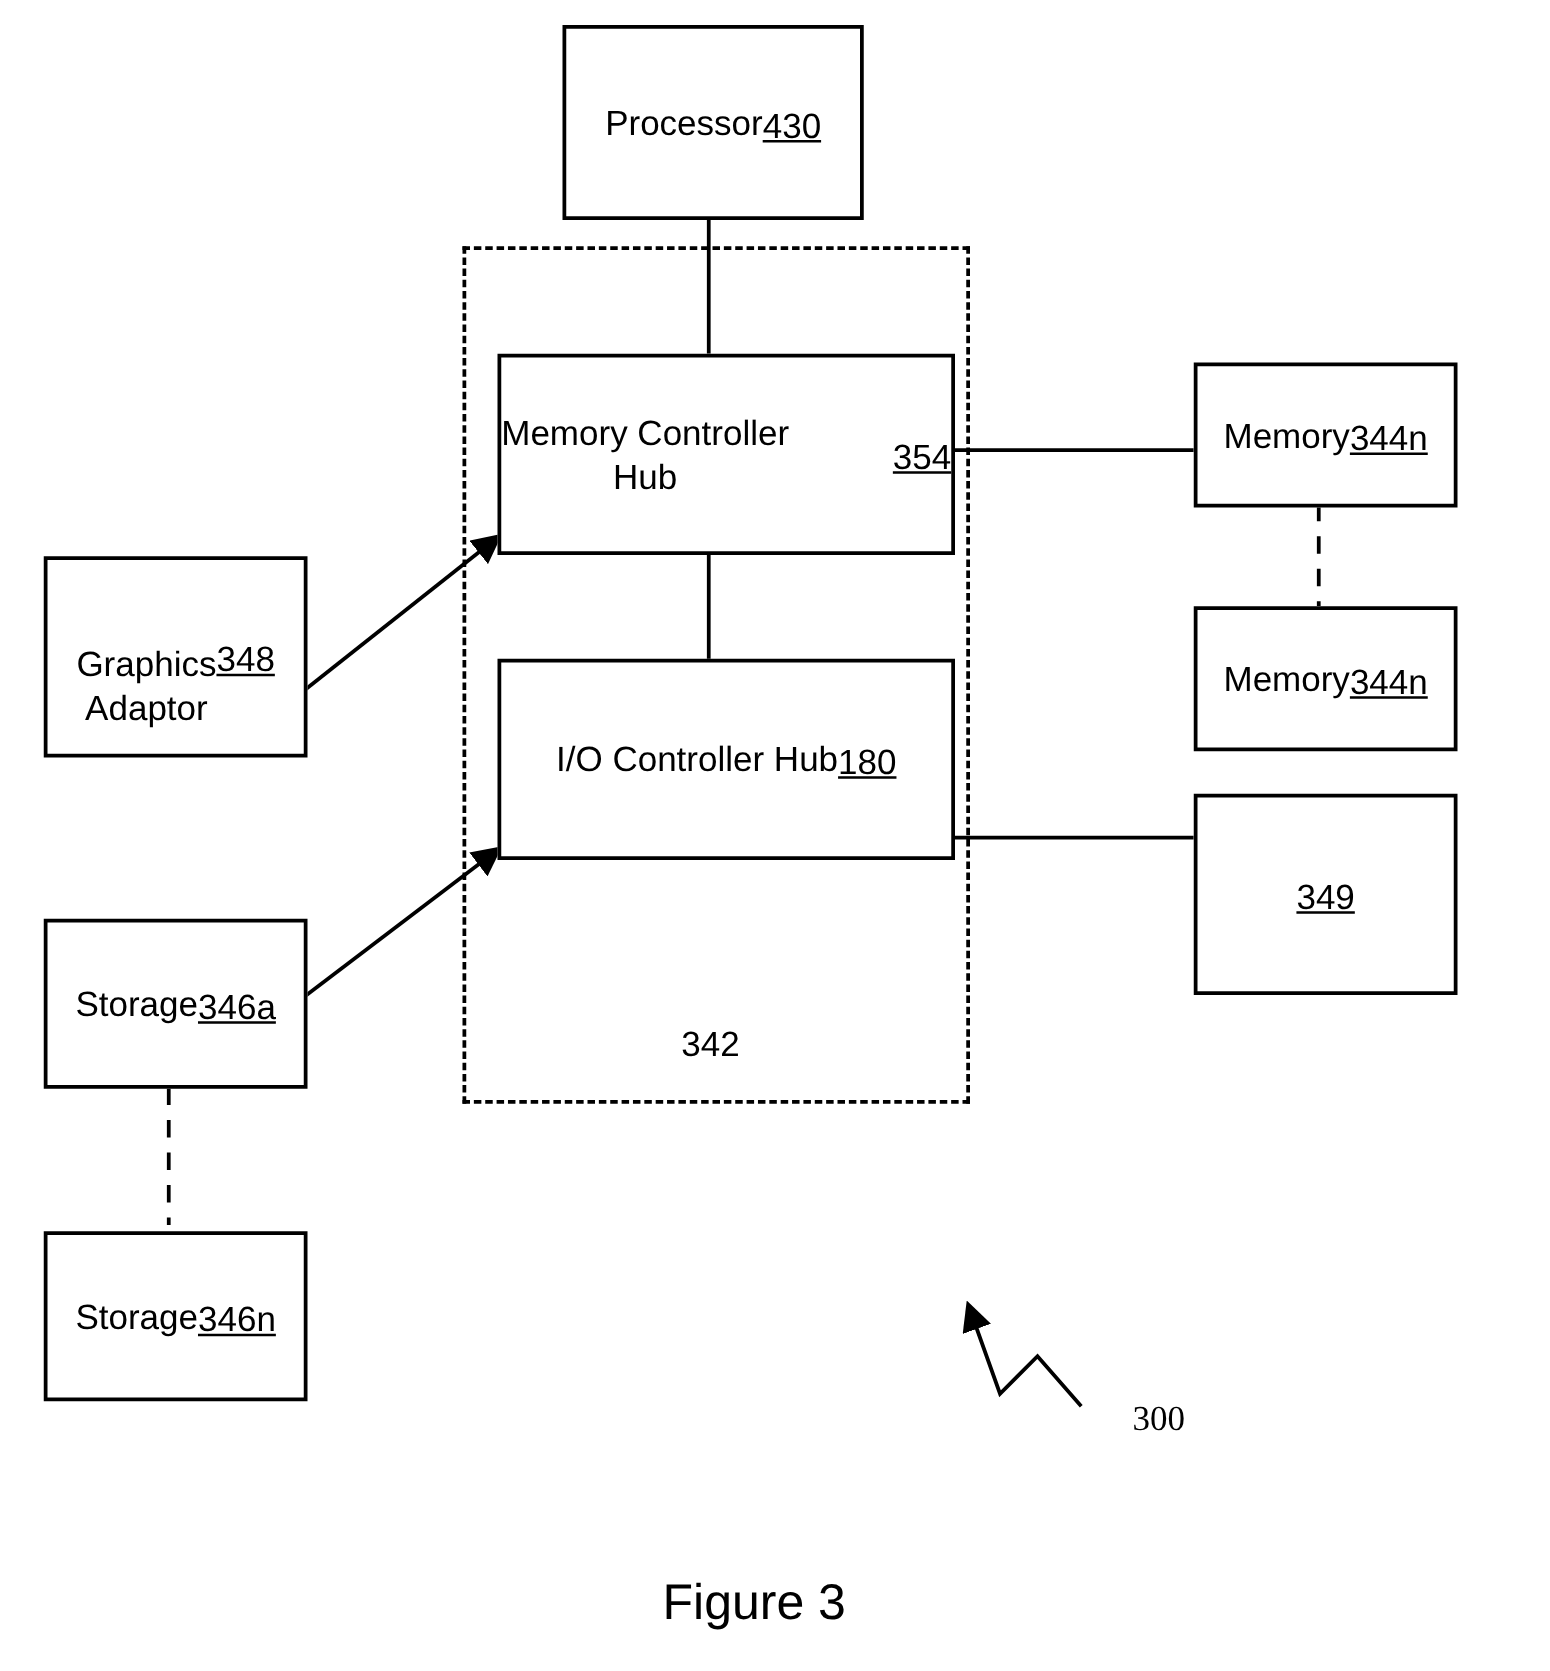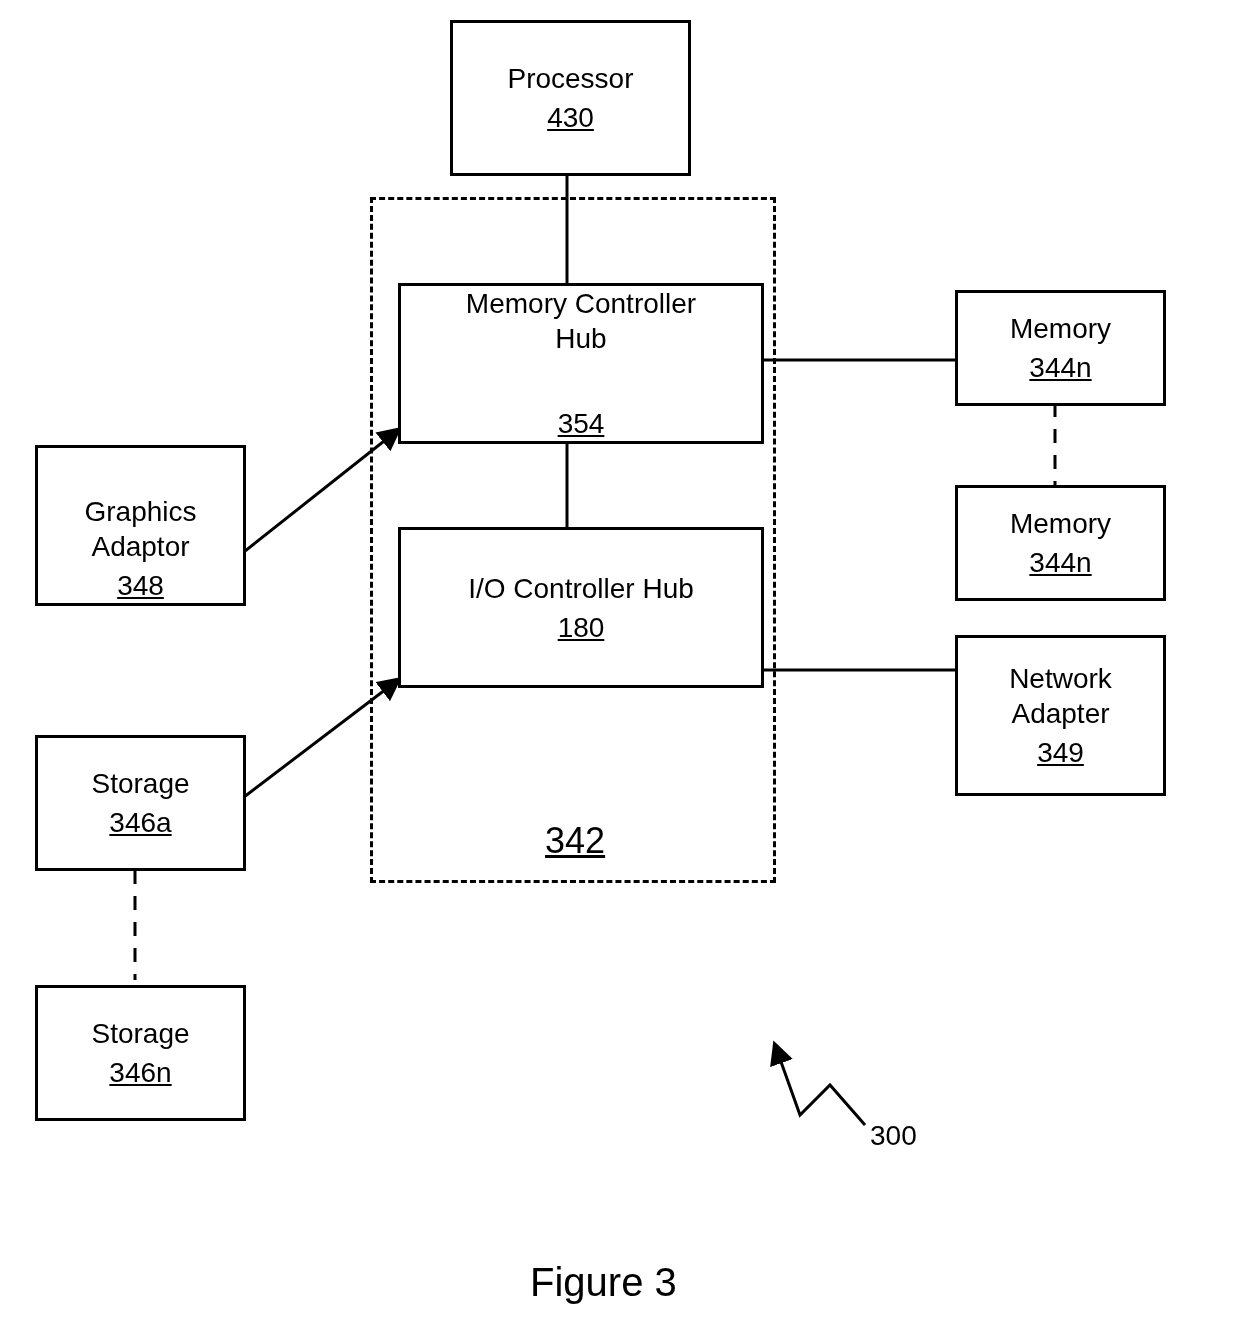--- a/index.html
+++ b/index.html
@@ -12,40 +12,38 @@
     position: relative;
     width: 1240px;
     height: 1337px;
     background: #fff;
   }
   .box {
     position: absolute;
     border: 3px solid #000;
     background: #fff;
     display: flex;
-    flex-direction: column;
     align-items: center;
     justify-content: center;
     text-align: center;
     font-size: 28px;
     line-height: 1.25;
   }
   .box .ref {
     text-decoration: underline;
     margin-top: 4px;
   }
   .dashed-group {
     position: absolute;
     border: 3px dashed #000;
     background: transparent;
   }
   .ref-standalone {
     position: absolute;
-    text-decoration: underline;
-    font-size: 36px;
+    font-size: 28px;
   }
   .label {
     position: absolute;
     font-size: 28px;
   }
   .figcap {
     position: absolute;
     font-size: 40px;
   }
   svg.overlay {
@@ -131,22 +129,20 @@
     <span>Memory</span>
     <span class="ref">344n</span>
   </div>
 
   <div class="box" style="left:955px; top:485px; width:205px; height:110px;">
     <span>Memory</span>
     <span class="ref">344n</span>
   </div>
 
   <div class="box" style="left:955px; top:635px; width:205px; height:155px;">
-    <span style="white-space:pre-line;">Network
-Adapter</span>
     <span class="ref">349</span>
   </div>
 
-  <span class="label" style="left:870px; top:1120px;">300</span>
+  <span class="label" style="left:906px; top:1120px;font-family:Liberation Serif, serif;">300</span>
 
   <span class="figcap" style="left:530px; top:1260px;">Figure 3</span>
 
 </div>
 
 </body></html>

